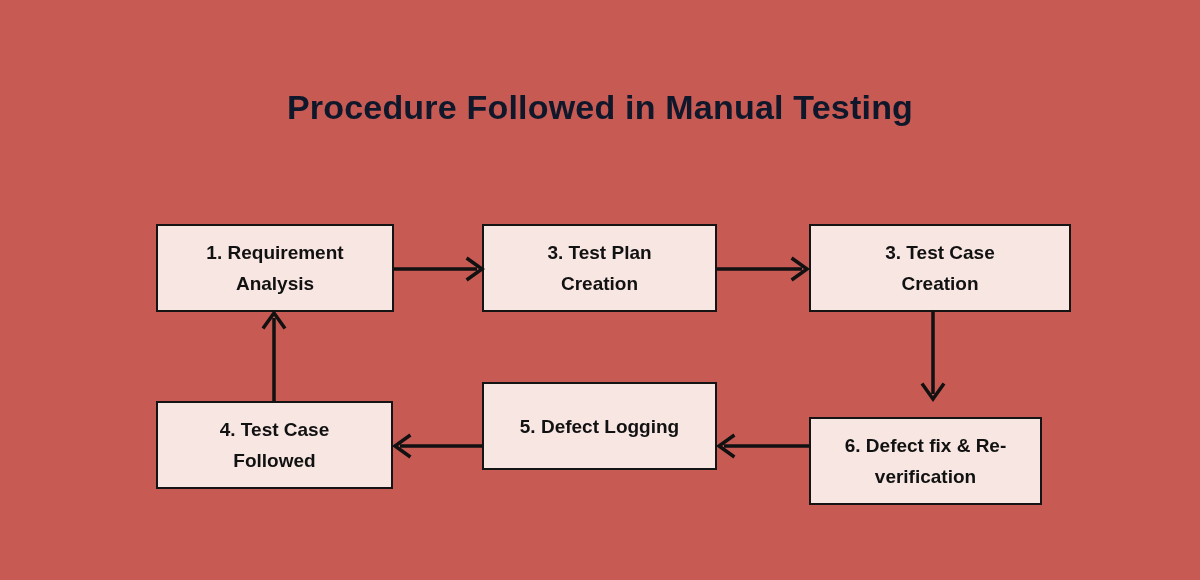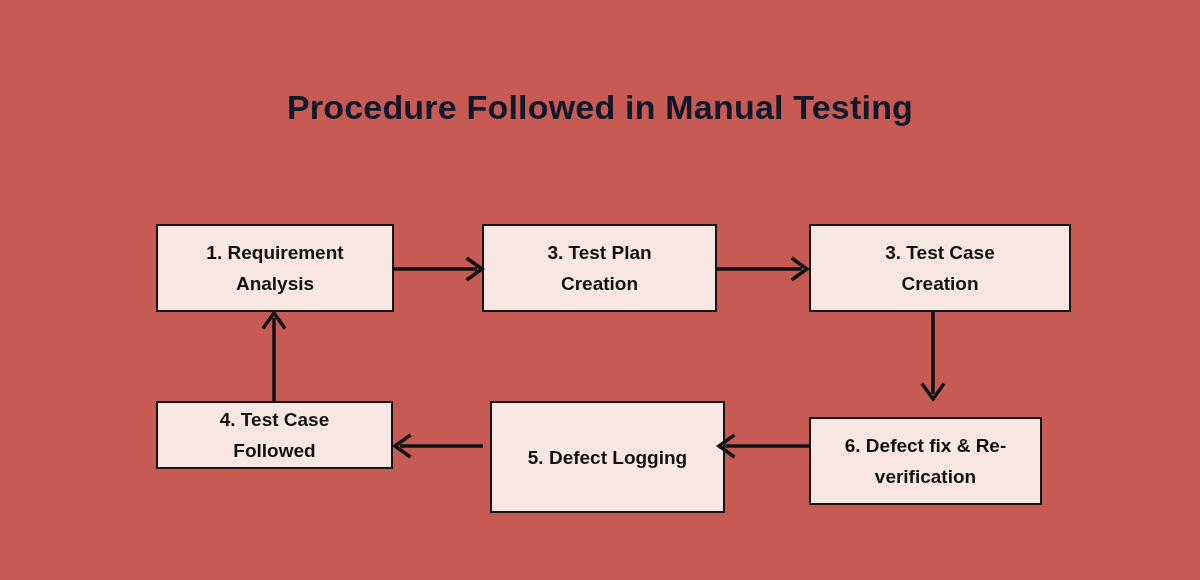--- a/index.html
+++ b/index.html
@@ -48,22 +48,22 @@
   }
   .flow-box .box-text {
     display: block;
     width: 100%;
   }
   
   #box-1 { left: 156px; top: 224px; width: 238px; height: 88px; }
   #box-2 { left: 482px; top: 224px; width: 235px; height: 88px; }
   #box-3 { left: 809px; top: 224px; width: 262px; height: 88px; }
   
-  #box-4 { left: 156px; top: 401px; width: 237px; height: 68px; }
-  #box-5 { left: 482px; top: 401px; width: 235px; height: 112px; margin-left: 8px; }
+  #box-4 { left: 156px; top: 401px; width: 237px; height: 88px; }
+  #box-5 { left: 482px; top: 382px; width: 235px; height: 88px; }
   #box-6 { left: 809px; top: 401px; width: 233px; height: 88px; margin-top: 16px; }
 
   .arrow-svg {
     position: absolute;
     overflow: visible;
   }
   #arrow-1-2 { left: 392px; top: 252px; width: 94px; height: 34px; }
   #arrow-2-3 { left: 715px; top: 252px; width: 96px; height: 34px; }
   #arrow-3-6 { left: 916px; top: 309px; width: 34px; height: 94px; }
   #arrow-6-5 { left: 715px; top: 429px; width: 96px; height: 34px; }

